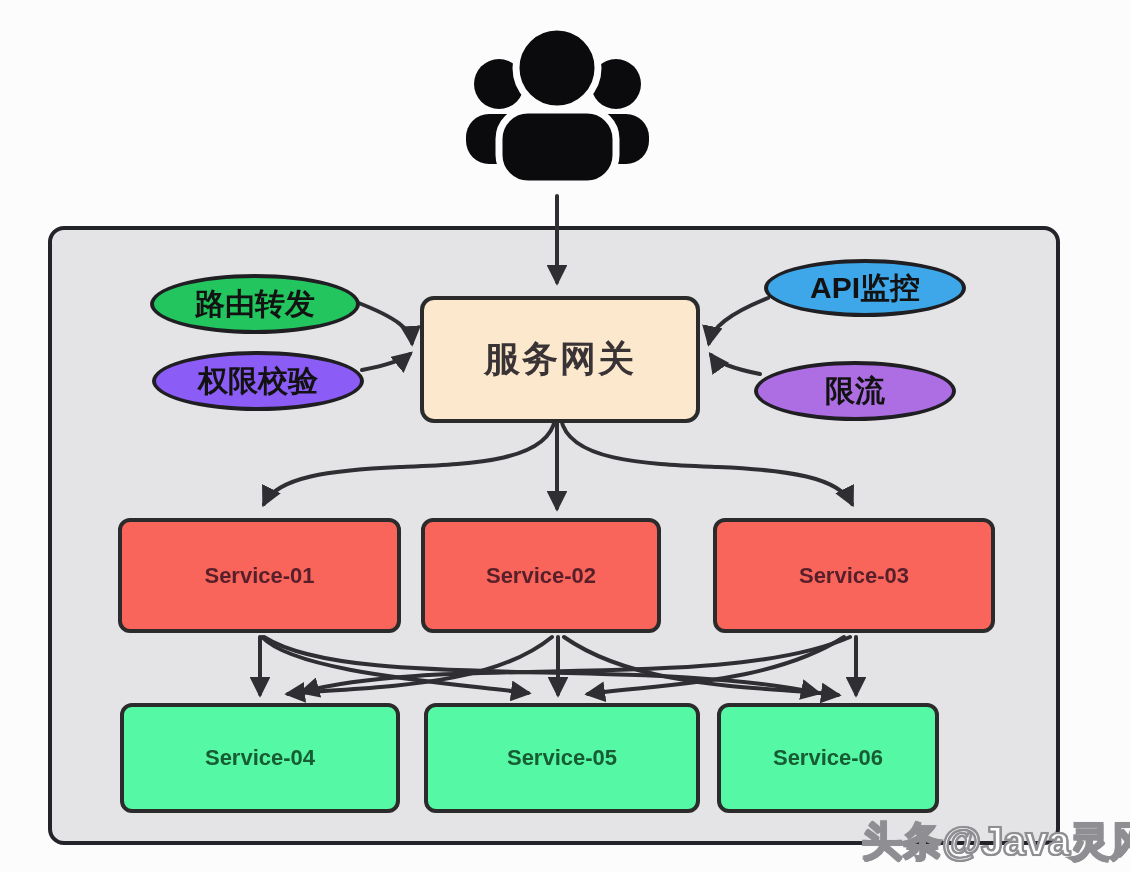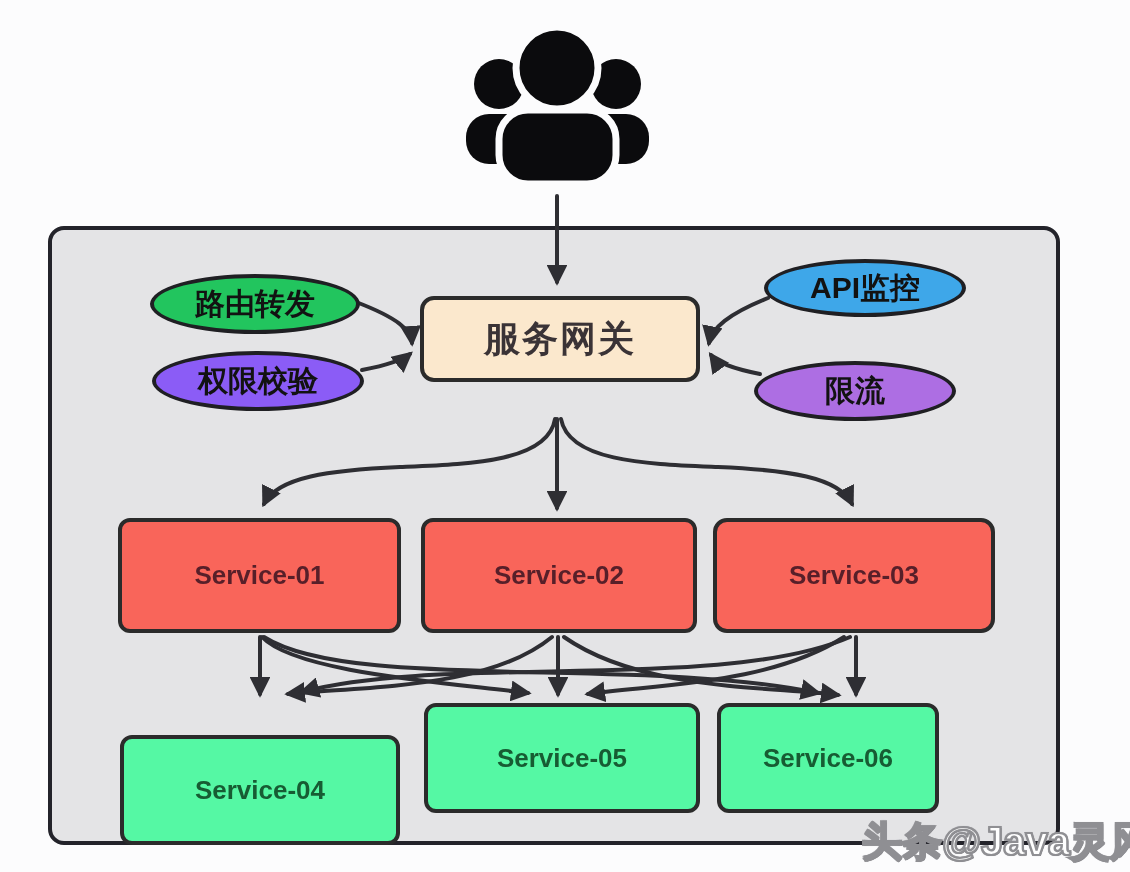--- a/index.html
+++ b/index.html
@@ -11,35 +11,35 @@
     position:absolute;left:48px;top:226px;width:1012px;height:619px;
     background:#e4e4e6;border:4px solid #23232a;border-radius:16px;
     box-sizing:border-box;z-index:1;
   }
   .arrows-layer{position:absolute;left:0;top:0;width:1130px;height:872px;z-index:2;pointer-events:none;}
   .node{
     position:absolute;display:flex;align-items:center;justify-content:center;
     font-weight:bold;box-sizing:border-box;z-index:3;text-align:center;
   }
   .gateway{
-    left:420px;top:296px;width:280px;height:86px;background:#fbe8cd;
+    left:420px;top:296px;width:280px;height:127px;background:#fbe8cd;
     border:4px solid #2b2b2b;border-radius:14px;font-size:36px;color:#3a3336;letter-spacing:2px;
   }
   .ellipse{border:4px solid #1f1f23;border-radius:50%;font-size:30px;color:#121212;}
   .feat-route{left:150px;top:274px;width:210px;height:60px;background:#22c55e;}
   .feat-auth{left:152px;top:351px;width:212px;height:60px;background:#8b5cf6;}
   .feat-monitor{left:764px;top:259px;width:202px;height:58px;background:#3ea7e9;}
   .feat-limit{left:754px;top:361px;width:202px;height:60px;background:#ad6ee3;}
-  .svc{border:4px solid #2b2b2b;border-radius:12px;font-size:26px;height:115px;}
+  .svc{border:4px solid #2b2b2b;border-radius:12px;font-size:22px;height:115px;}
   .svc-red{background:#f9655a;color:#571f29;}
   .svc-green{background:#55f8a4;color:#175c33;height:110px;}
   .s1{left:118px;top:518px;width:283px;}
-  .s2{left:421px;top:518px;width:276px;}
-  .s3{left:713px;top:518px;width:282px;border-radius:14px;}
-  .s4{left:120px;top:703px;width:280px;margin-top:32px;}
+  .s2{left:421px;top:518px;width:240px;}
+  .s3{left:713px;top:518px;width:282px;}
+  .s4{left:120px;top:703px;width:280px;}
   .s5{left:424px;top:703px;width:276px;text-align:center;}
   .s6{left:717px;top:703px;width:222px;}
   .watermark{
     position:absolute;left:862px;top:814px;z-index:5;
     font-size:40px;font-weight:bold;color:#ffffff;white-space:nowrap;
     -webkit-text-stroke:2.2px #8f8f93;
     text-shadow:0 0 2px #8f8f93,1px 1px 0 #7d7d82,-1px -1px 0 #aeaeb2,1px -1px 0 #9a9a9e,-1px 1px 0 #9a9a9e;
   }
 </style>
 </head>

